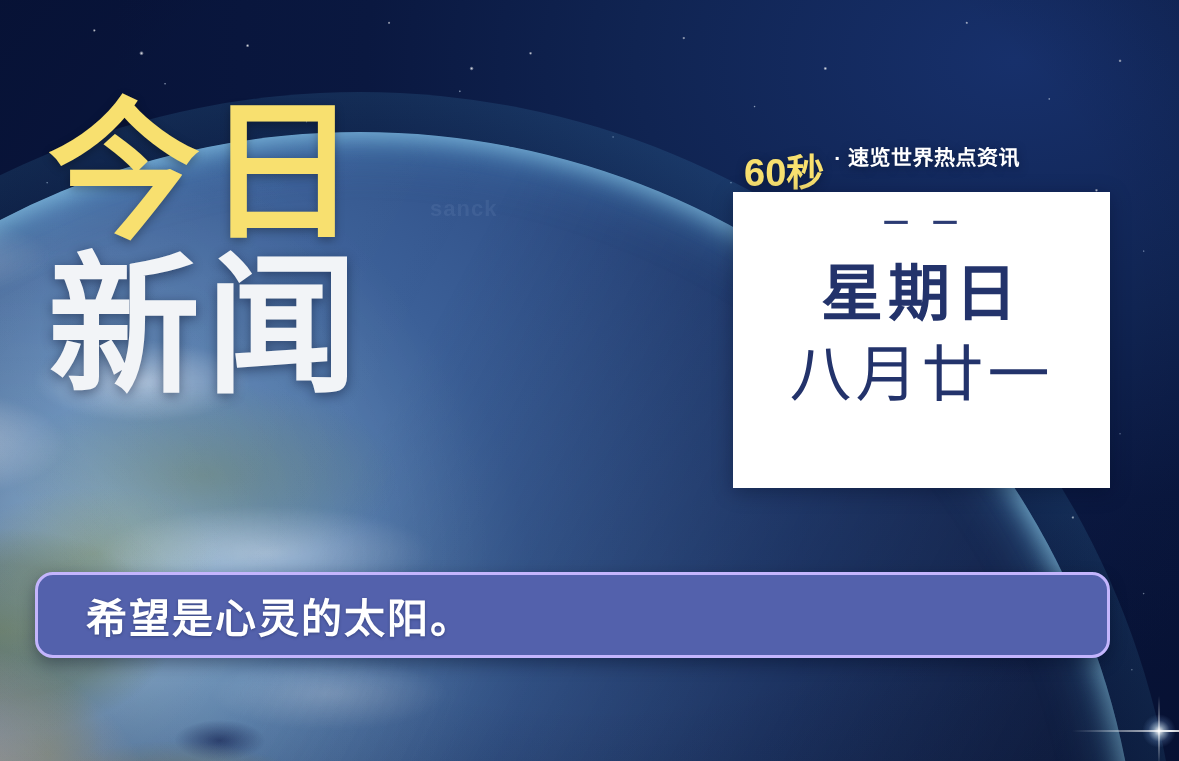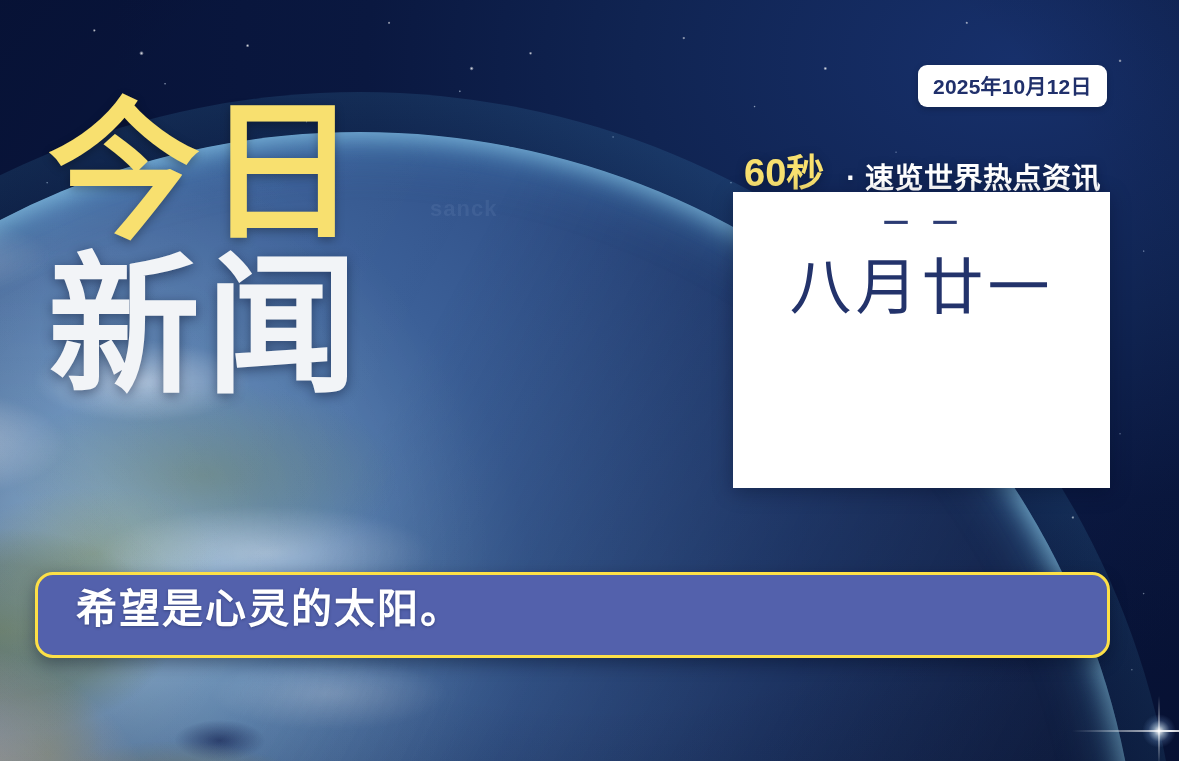--- a/index.html
+++ b/index.html
@@ -235,33 +235,33 @@
     font-size:21px;
     font-weight:700;
     letter-spacing:.2px;
     white-space:nowrap;
     box-shadow:0 2px 6px rgba(0,0,0,.22);
   }
 
   
   .tagline {
     position:absolute; left:744px; top:142px;
-    display:flex; align-items:flex-end; gap:16px;
+    display:flex; align-items:flex-start; gap:4px;
     white-space:nowrap;
     text-shadow:0 2px 8px rgba(6,14,40,.55);
   }
   .tagline-60 {
     color:#f8e06f;
     font-size:38px;
     font-weight:700;
     letter-spacing:0px;
   }
   .tagline-rest {
     color:#ffffff;
-    font-size:29px;
+    font-size:21px;
     font-weight:700;
     letter-spacing:.5px;
     margin-left:6px;
     position:relative; top:-1px;
   }
 
   
   .info-card {
     position:absolute;
     left:733px; top:192px;
@@ -300,24 +300,25 @@
     color:#23336b;
     line-height:1.05;
   }
 
   
   .quote-bar {
     position:absolute;
     left:35px; top:572px;
     width:1075px; height:86px;
     background:#5361ac;
-    border:3px solid #fde047;
+    border:3px solid #c4b5fd;
     border-radius:18px;
     display:flex;
-    padding-left:38px;
+    align-items:center;
+    padding-left:48px;
     box-shadow:0 6px 16px rgba(3,10,32,.40);
   }
   .quote-text {
     color:#ffffff;
     font-size:41px;
     font-weight:700;
     letter-spacing:2px;
     white-space:nowrap;
     text-shadow:0 1px 3px rgba(10,20,50,.35);
   }
@@ -346,32 +347,32 @@
 
   <div class="watermark">sanck</div>
 
   <div class="content">
 
     <div class="brand">
       <span class="brand-line brand-top">今日</span>
       <span class="brand-line brand-bottom">新闻</span>
     </div>
 
-    <div class="date-badge">2025年10月12日</div>
 
     <div class="tagline">
       <span class="tagline-60">60秒</span>
       <span class="tagline-rest">· 速览世界热点资讯</span>
     </div>
 
     <div class="info-card">
       <div class="issue-row">
         <span class="issue-dash">－</span>
         <span class="issue-dash">－</span>
       </div>
+      <div class="weekday">星期日</div>
       <div class="lunar">八月廿一</div>
     </div>
 
     <div class="quote-bar">
       <span class="quote-text">希望是心灵的太阳。</span>
     </div>
 
   </div>
 </div>
 

